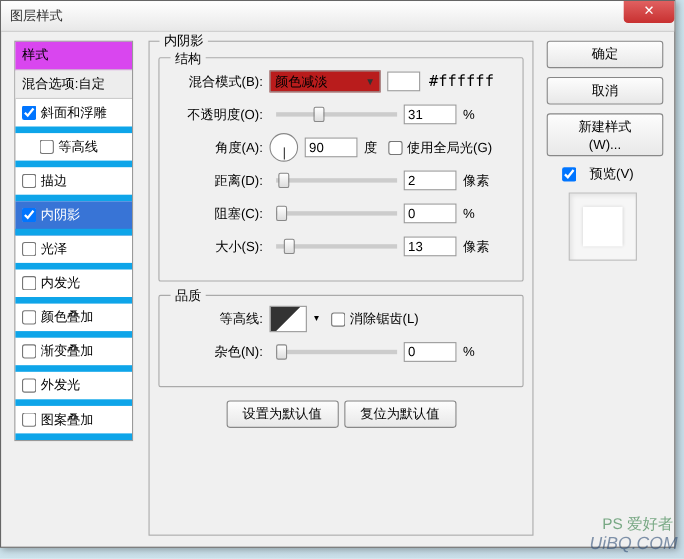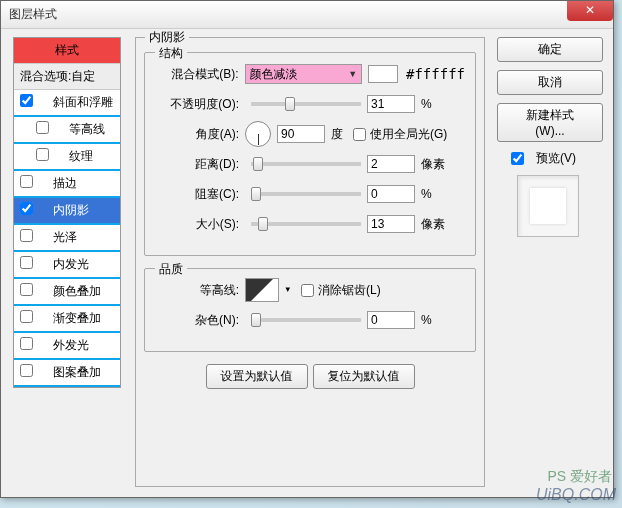--- a/index.html
+++ b/index.html
@@ -3,33 +3,33 @@
 <meta charset="utf-8">
 <style>
 * { box-sizing: border-box; margin: 0; padding: 0; font-family: "Microsoft YaHei", "SimSun", sans-serif; font-size: 12px; }
 body { background: linear-gradient(135deg, #d0e8f0, #c8dde8); width: 622px; height: 508px; position: relative; }
 .window { position: absolute; top: 0; left: 0; width: 614px; height: 498px; background: #f0f0f0; border: 1px solid #666; box-shadow: 2px 2px 6px rgba(0,0,0,0.3); }
 .titlebar { height: 28px; background: linear-gradient(#fff, #e8e8e8); border-bottom: 1px solid #ccc; display: flex; align-items: center; padding-left: 8px; position: relative; }
 .titlebar .title { font-size: 12px; color: #333; }
 .close-btn { position: absolute; right: 0; top: 0; width: 46px; height: 20px; background: linear-gradient(#e06060, #c83030); color: #fff; text-align: center; line-height: 18px; border-bottom-left-radius: 4px; border-bottom-right-radius: 4px; cursor: pointer; }
 .content { position: absolute; top: 28px; left: 0; right: 0; bottom: 0; padding: 10px; }
 .sidebar { position: absolute; left: 12px; top: 8px; width: 108px; border: 1px solid #999; background: #fff; }
-.sidebar-header { padding: 4px 6px; border-bottom: 1px solid #ccc; background: #ef4444; text-align: center; }
+.sidebar-header { padding: 4px 6px; border-bottom: 1px solid #ccc; background: #d946ef; }
 .sidebar-sub { padding: 4px 6px; border-bottom: 1px solid #ccc; background: #ededed; }
-.sidebar-item { padding: 4px 6px; border-bottom: 2px solid #0ea5e9; display: flex; gap: 20px; cursor: pointer; }
+.sidebar-item { padding: 4px 6px; border-bottom: 6px solid #0ea5e9; display: flex; align-items: center; gap: 4px; cursor: pointer; }
 .sidebar-item.indent { padding-left: 22px; }
 .sidebar-item.selected { background: #3874d6; color: #fff; }
 .sidebar-item input[type=checkbox] { width: 13px; height: 13px; }
 .main-panel { position: absolute; left: 134px; top: 8px; width: 350px; bottom: 10px; }
 .fieldset { border: 1px solid #aaa; border-radius: 2px; padding: 10px 10px 12px 10px; margin-bottom: 12px; position: relative; }
 .fieldset-outer { border: 1px solid #aaa; padding: 8px; height: 100%; }
 .legend { position: absolute; top: -8px; left: 10px; background: #f0f0f0; padding: 0 4px; font-size: 12px; }
 .row { display: flex; align-items: center; margin-bottom: 8px; height: 22px; }
 .row-label { width: 84px; text-align: right; margin-right: 6px; }
-.combo { border: 1px solid #999; background: #f9a8d4; height: 20px; width: 118px; display: flex; align-items: center; padding: 0 4px; position: relative; }
+.combo { border: 1px solid #999; background: #b91c1c; height: 20px; width: 101px; display: flex; align-items: center; padding: 0 4px; position: relative; }
 .combo::after { content: "▼"; position: absolute; right: 4px; font-size: 9px; color: #333; }
 .color-swatch { width: 30px; height: 18px; border: 1px solid #999; background: #fff; margin-left: 6px; }
 .hex-text { margin-left: 8px; font-size: 14px; font-family: monospace; }
 .slider { width: 110px; height: 4px; background: #ccc; position: relative; margin: 0 6px; }
 .slider-thumb { position: absolute; top: -5px; width: 10px; height: 14px; background: linear-gradient(#fff,#ddd); border: 1px solid #888; border-radius: 2px; }
 .num-input { width: 48px; height: 18px; border: 1px solid #999; background: #fff; text-align: left; padding: 0 3px; }
 .unit { margin-left: 6px; }
 .angle-dial { width: 26px; height: 26px; border: 1px solid #888; border-radius: 50%; background: #fff; position: relative; margin-right: 6px; }
 .angle-dial::after { content: ""; position: absolute; left: 50%; top: 50%; width: 1px; height: 11px; background: #333; transform-origin: top; transform: rotate(0deg); }
 .chk-inline { display: flex; align-items: center; gap: 4px; margin-left: 10px; }
@@ -63,24 +63,20 @@
       <div class="sidebar-sub">混合选项:自定</div>
       <div id="sidebar-items">
           <div class="sidebar-item">
             <input type="checkbox" checked="" style="">
             <span>斜面和浮雕</span>
           </div>
           <div class="sidebar-item indent">
             <input type="checkbox" style="">
             <span>等高线</span>
           </div>
-          <div class="sidebar-item indent">
-            <input type="checkbox" style="">
-            <span>纹理</span>
-          </div>
           <div class="sidebar-item">
             <input type="checkbox" style="">
             <span>描边</span>
           </div>
           <div class="sidebar-item selected">
             <input type="checkbox" checked="" style="">
             <span>内阴影</span>
           </div>
           <div class="sidebar-item">
             <input type="checkbox" style="">

